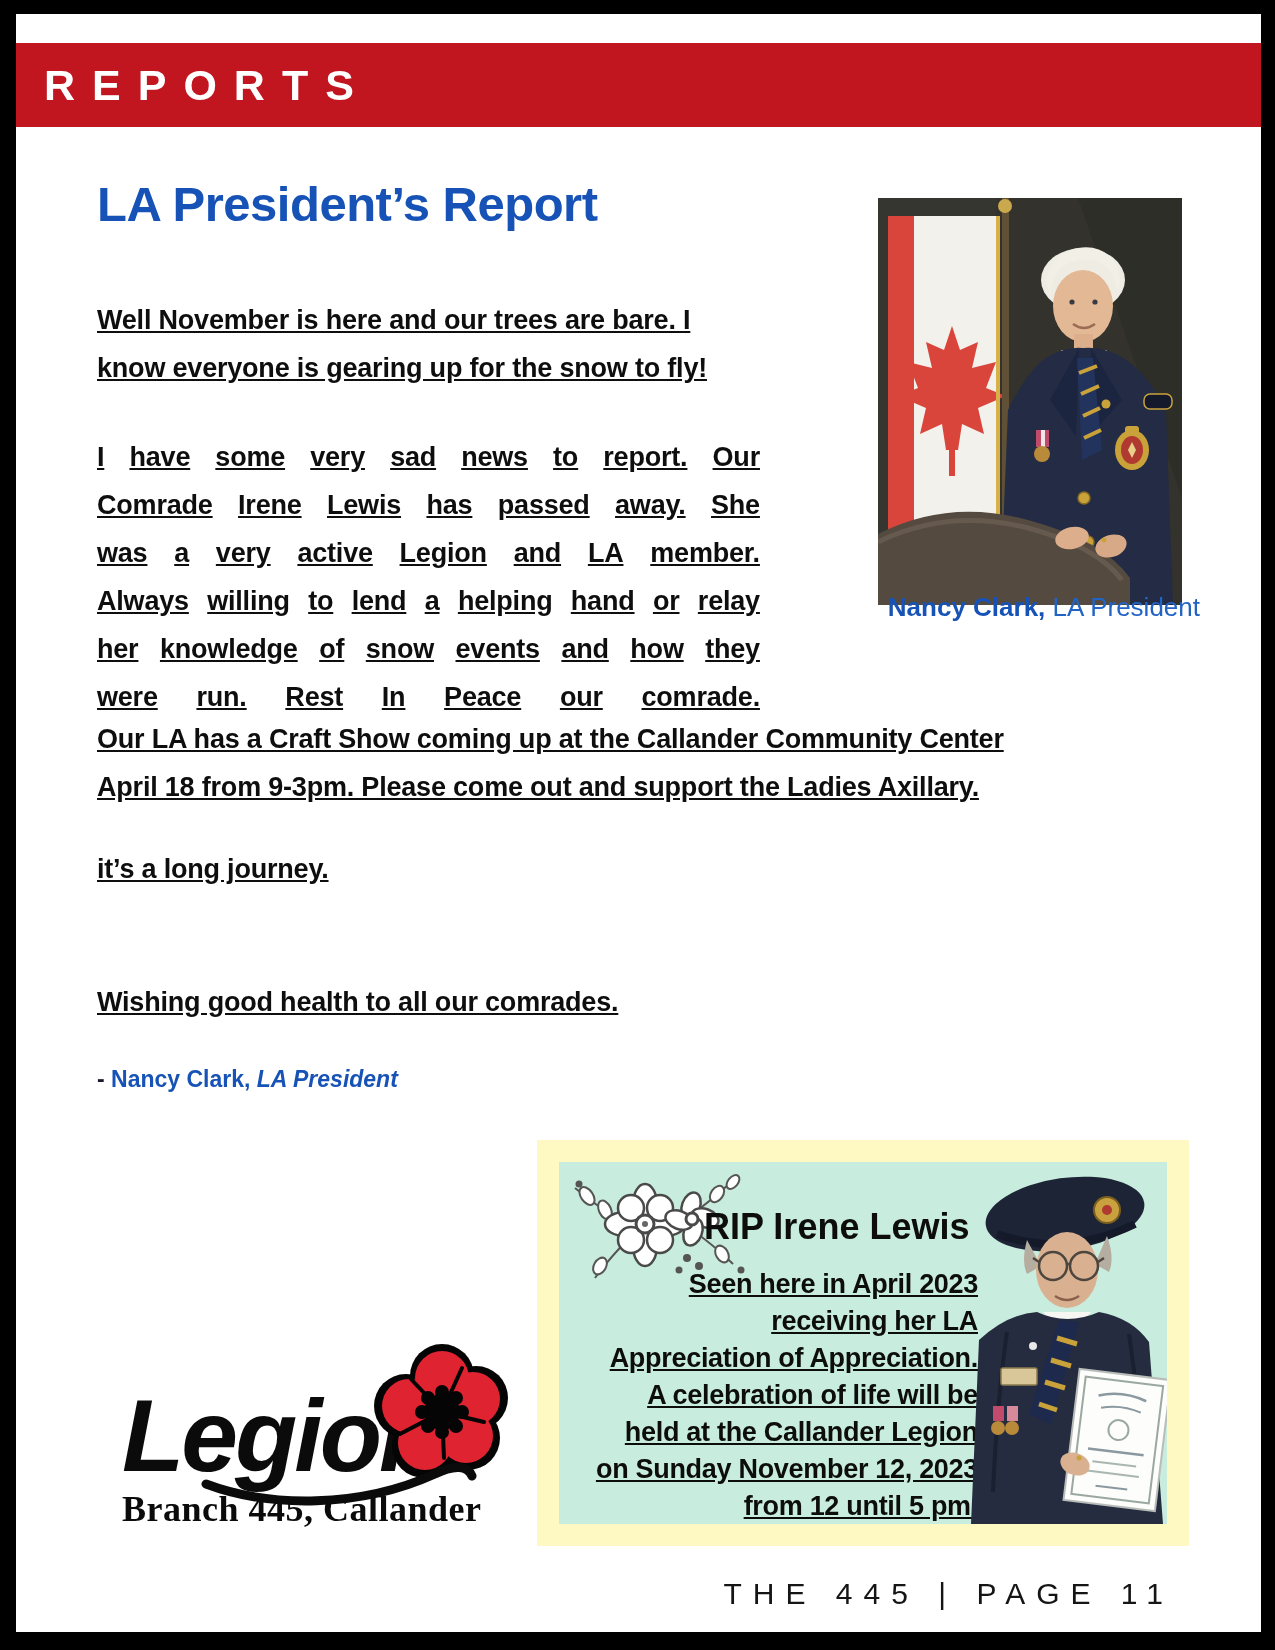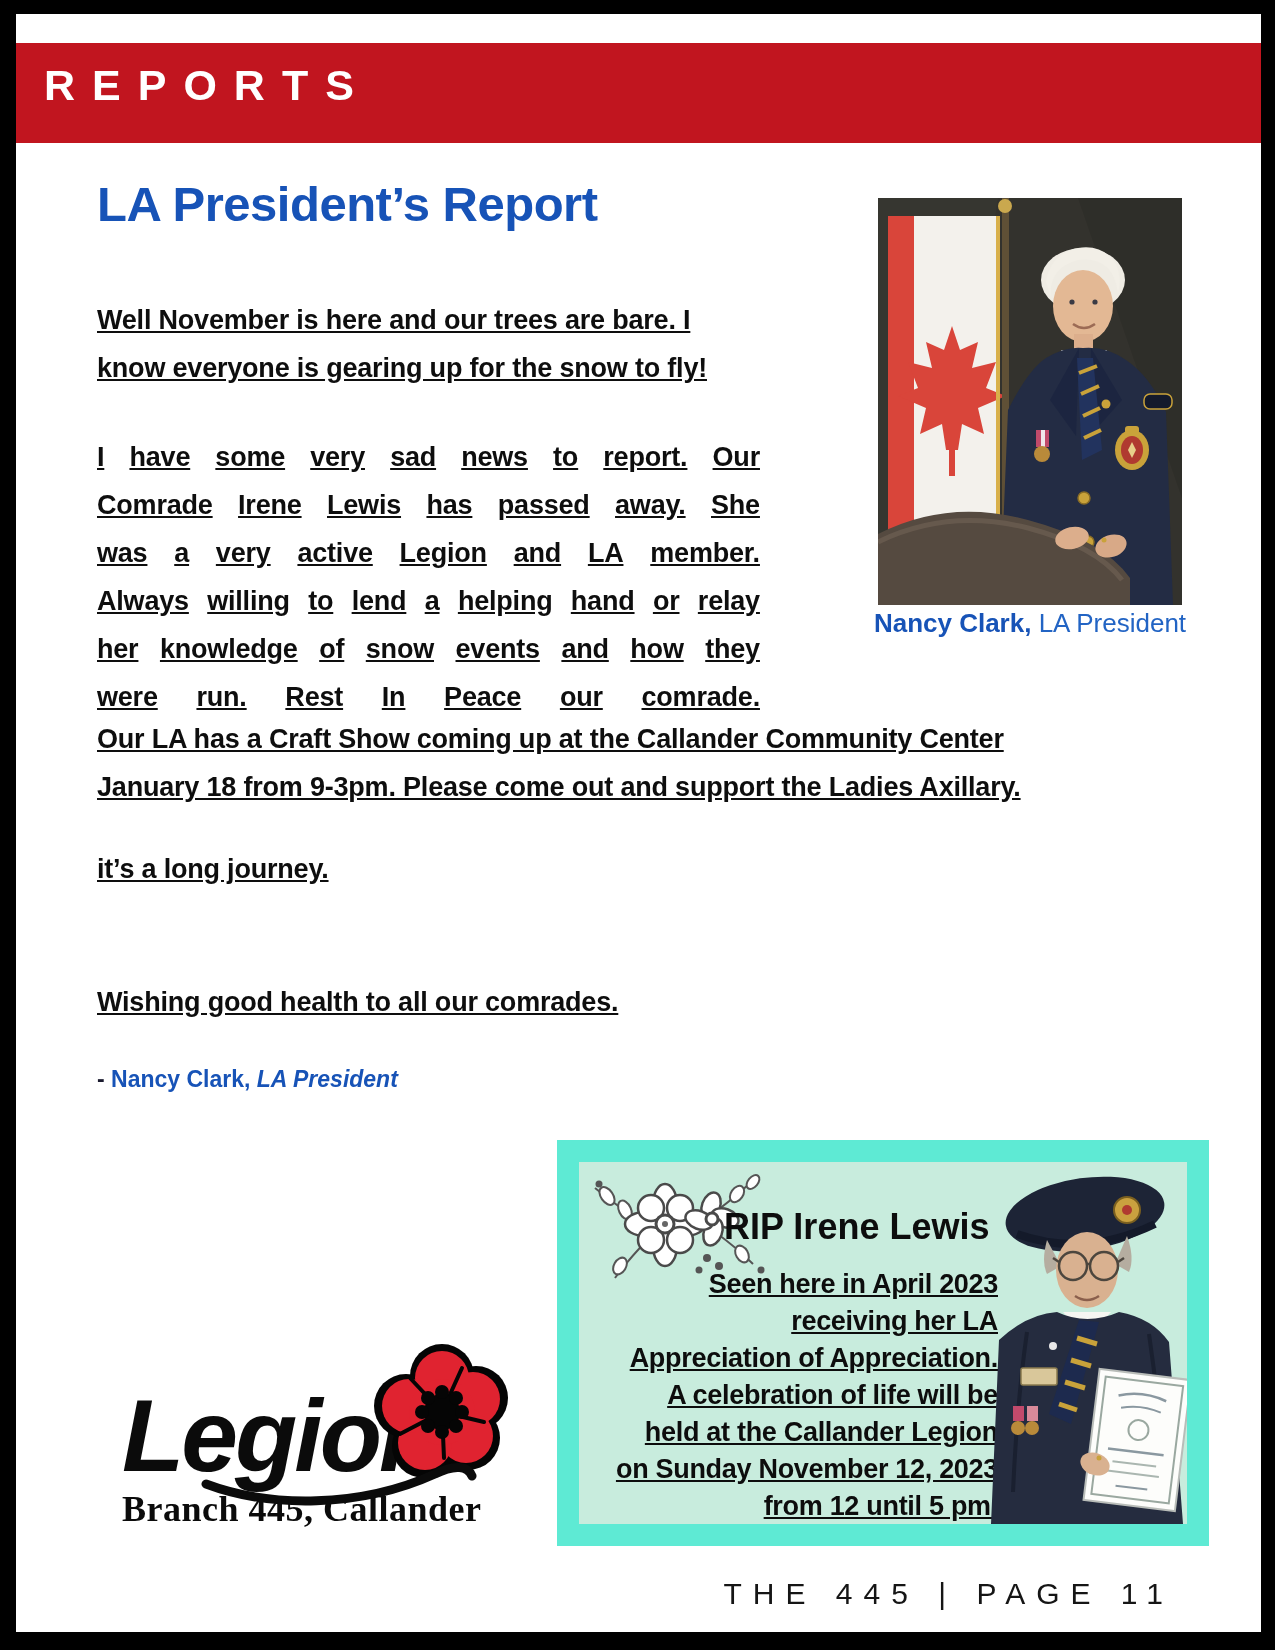--- a/index.html
+++ b/index.html
@@ -1,43 +1,43 @@
 <!DOCTYPE html>
 <html><head>
 <meta charset="utf-8">
 <style>
   html,body{margin:0;padding:0;background:#444;}
   .page{position:relative;width:1275px;height:1650px;background:#000;overflow:hidden;
         font-family:"Liberation Sans","DejaVu Sans",sans-serif;}
   .paper{position:absolute;left:16px;top:14px;right:14px;bottom:18px;background:#fff;}
-  .banner{position:absolute;left:16px;top:43px;width:1245px;height:100px;background:#c1151f;
+  .banner{position:absolute;left:16px;top:43px;width:1245px;height:84px;background:#c1151f;
           color:#fff;font-weight:700;font-size:43px;letter-spacing:17px;line-height:84px;
           padding-left:28px;box-sizing:border-box;}
   .title{position:absolute;left:97px;top:176px;font-size:49px;font-weight:800;color:#1753b7;
          letter-spacing:-0.5px;}
   .body-block{position:absolute;color:#0e0e0e;font-weight:700;font-size:27px;line-height:48px;
               letter-spacing:-0.2px;}
   .tline{white-space:nowrap;text-decoration:underline;}
   [data-justify] .tline{display:flex;justify-content:space-between;}
   #p1{left:97px;top:296px;width:663px;}
   #p2{left:97px;top:433px;width:663px;}
   #p3{left:97px;top:715px;width:1085px;}
   #p4{left:97px;top:845px;width:1085px;}
   #p5{left:97px;top:978px;width:1085px;}
   .signature{position:absolute;left:97px;top:1066px;font-size:23px;font-weight:800;}
   .sig-dash{color:#1a1a2e;}
   .sig-name{color:#1753b7;}
   .sig-role{color:#1753b7;font-style:italic;}
   .photo{position:absolute;left:878px;top:198px;width:304px;height:407px;}
-  .photo-caption{position:absolute;left:860px;top:608px;width:340px;text-align:center;
+  .photo-caption{position:absolute;left:860px;top:592px;width:340px;text-align:right;
                  font-size:26px;white-space:nowrap;}
   .cap-name{color:#1753b7;font-weight:800;}
   .cap-role{color:#2264c4;font-weight:400;}
-  .rip-box{position:absolute;left:537px;top:1140px;width:652px;height:406px;background:#5eead4;
-           box-sizing:border-box;margin-left:20px;}
+  .rip-box{position:absolute;left:537px;top:1140px;width:652px;height:406px;background:#fef9c3;
+           box-sizing:border-box;}
   .rip-inner{position:absolute;left:22px;top:22px;right:22px;bottom:22px;background:#c8ecdd;overflow:hidden;}
   .rip-floral{position:absolute;left:8px;top:4px;}
   .rip-title{position:absolute;left:145px;top:44px;font-size:36px;font-weight:800;color:#0d0d0d;}
   .rip-text{position:absolute;left:18px;top:104px;width:401px;text-align:right;color:#0d0d0d;
             font-weight:700;font-size:27px;line-height:37px;letter-spacing:-0.3px;}
   .rip-text .tline{white-space:nowrap;}
   .rip-figure{position:absolute;right:0;bottom:0;width:200px;height:362px;}
   .logo-wordmark{position:absolute;left:122px;top:1378px;font-size:102px;font-weight:800;
                  font-style:italic;color:#0b0b0b;letter-spacing:-3px;}
   .logo-poppy{position:absolute;left:372px;top:1342px;}
@@ -118,21 +118,21 @@
         <span>run.</span>
         <span>Rest</span>
         <span>In</span>
         <span>Peace</span>
         <span>our</span>
         <span>comrade.</span>
       </div>
     </div>
   <div class="body-block" id="p3">
       <div class="tline">Our LA has a Craft Show coming up at the Callander Community Center</div>
-      <div class="tline">January 18 from 9-3pm. Please come out and support the Ladies Axillary.</div>
+      <div class="tline">April 18 from 9-3pm. Please come out and support the Ladies Axillary.</div>
     </div>
   <div class="body-block" id="p4">
       <div class="tline">it’s a long journey.</div>
     </div>
   <div class="body-block" id="p5">
       <div class="tline">Wishing good health to all our comrades.</div>
     </div>
 
   <div class="signature">
     <span class="sig-dash">- </span><span class="sig-name">Nancy Clark,</span>

